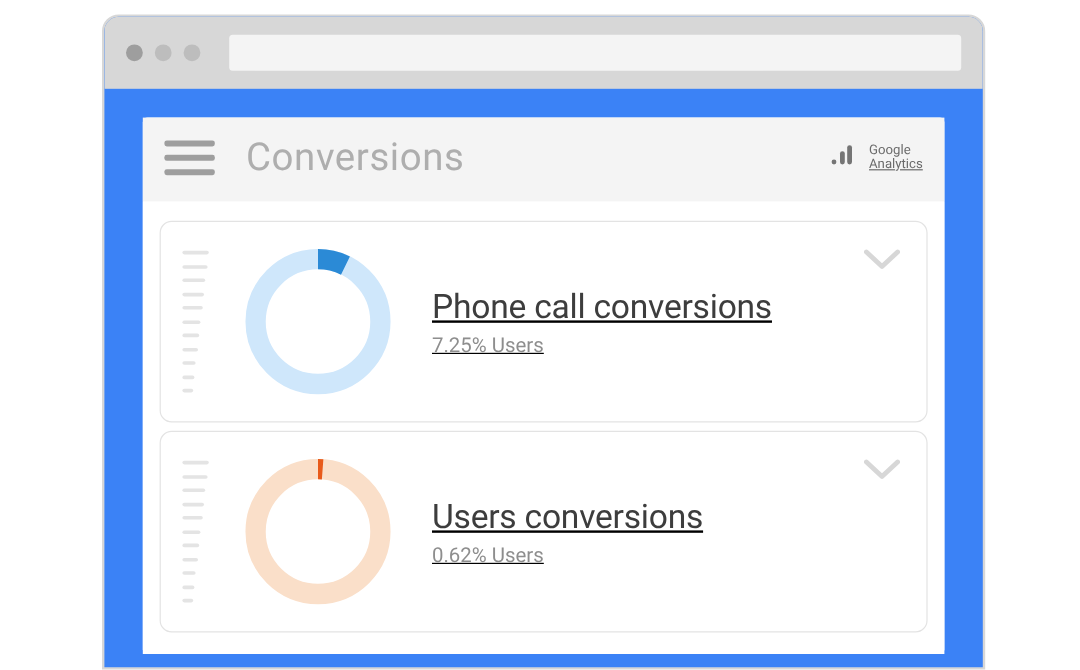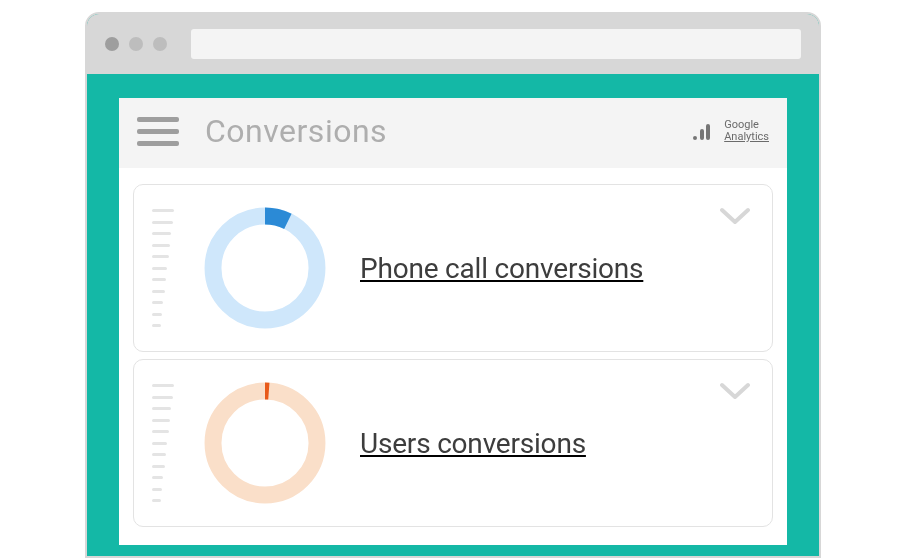--- a/index.html
+++ b/index.html
@@ -9,21 +9,21 @@
     width: 900px;
     height: 558px;
     overflow: hidden;
   }
   .browser-frame {
     position: absolute;
     left: 85px;
     top: 12px;
     width: 736px;
     height: 546px;
-    background: #14b8a6;
+    background: #3b82f6;
     border: 2px solid #d7d7d7;
     border-radius: 14px 14px 0 0;
     overflow: hidden;
   }
   .browser-topbar {
     height: 60px;
     background: #d7d7d7;
     display: flex;
     align-items: center;
     padding: 0 18px;
@@ -71,21 +71,21 @@
   .page-title {
     font-size: 32px;
     font-weight: 400;
     color: #aeaeae;
     margin-left: 26px;
     letter-spacing: 0.5px;
   }
   .brand {
     margin-left: auto;
     display: flex;
-    align-items: center;
+    align-items: flex-start;
     gap: 8px;
   }
   .brand-bars {
     display: flex;
     align-items: flex-end;
     gap: 2px;
     height: 18px;
   }
   .brand-bars i {
     display: block;
@@ -221,20 +221,21 @@
               <span style="width: 40%;"></span>
           </div>
           <div class="donut-wrap">
             <svg viewBox="0 0 100 100">
               <circle cx="50" cy="50" r="40" fill="none" stroke-width="13" stroke="#cfe7fb"></circle>
               <circle cx="50" cy="50" r="40" fill="none" stroke-width="13" stroke-linecap="butt" stroke="#2b8ad6" stroke-dasharray="18.2212373908208 251.32741228718345"></circle>
             </svg>
           </div>
           <div class="card-text">
             <div class="card-title">Phone call conversions</div>
+            <div class="card-sub">7.25% Users</div>
           </div>
           <div class="chevron">
             <svg viewBox="0 0 30 18">
                 <polyline points="2,3 15,15 28,3" fill="none" stroke="#d7d7d7" stroke-width="4" stroke-linecap="round" stroke-linejoin="round"></polyline>
               </svg>
           </div>
         </div>
 
         <div class="card">
           <div class="ladder">
@@ -251,20 +252,21 @@
               <span style="width: 40%;"></span>
           </div>
           <div class="donut-wrap">
             <svg viewBox="0 0 100 100">
               <circle cx="50" cy="50" r="40" fill="none" stroke-width="13" stroke="#fadfc9"></circle>
               <circle cx="50" cy="50" r="40" fill="none" stroke-width="13" stroke-linecap="butt" stroke="#e85a1a" stroke-dasharray="3.0159289474462017 251.32741228718345"></circle>
             </svg>
           </div>
           <div class="card-text">
             <div class="card-title">Users conversions</div>
+            <div class="card-sub">0.62% Users</div>
           </div>
           <div class="chevron">
             <svg viewBox="0 0 30 18">
                 <polyline points="2,3 15,15 28,3" fill="none" stroke="#d7d7d7" stroke-width="4" stroke-linecap="round" stroke-linejoin="round"></polyline>
               </svg>
           </div>
         </div>
 
       </div>
     </div>

